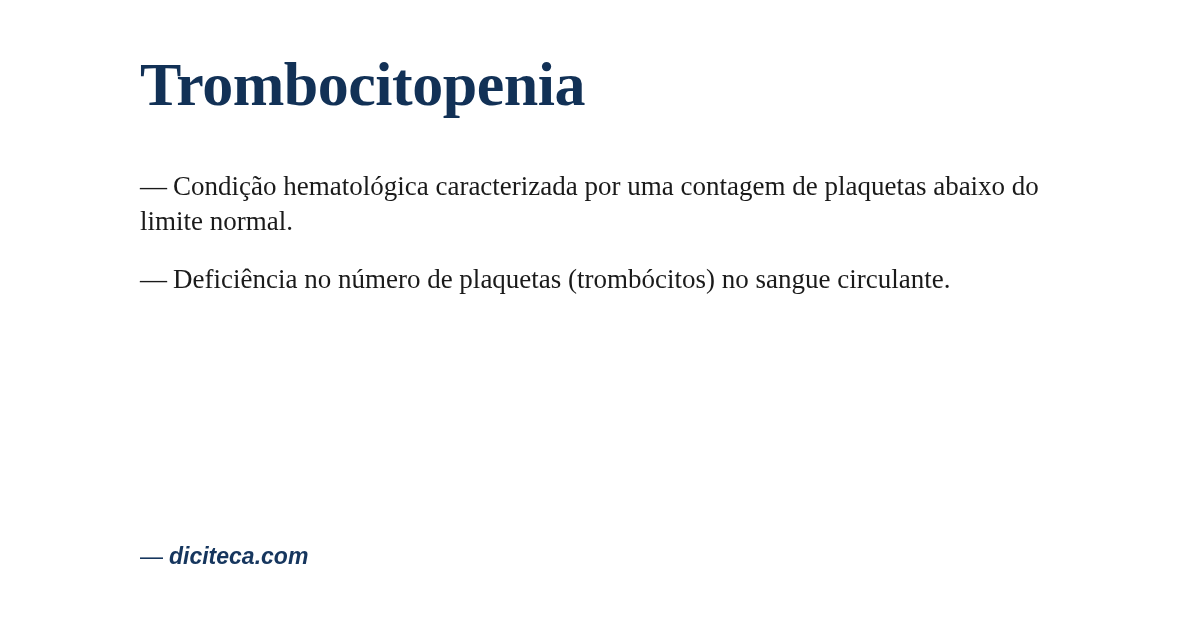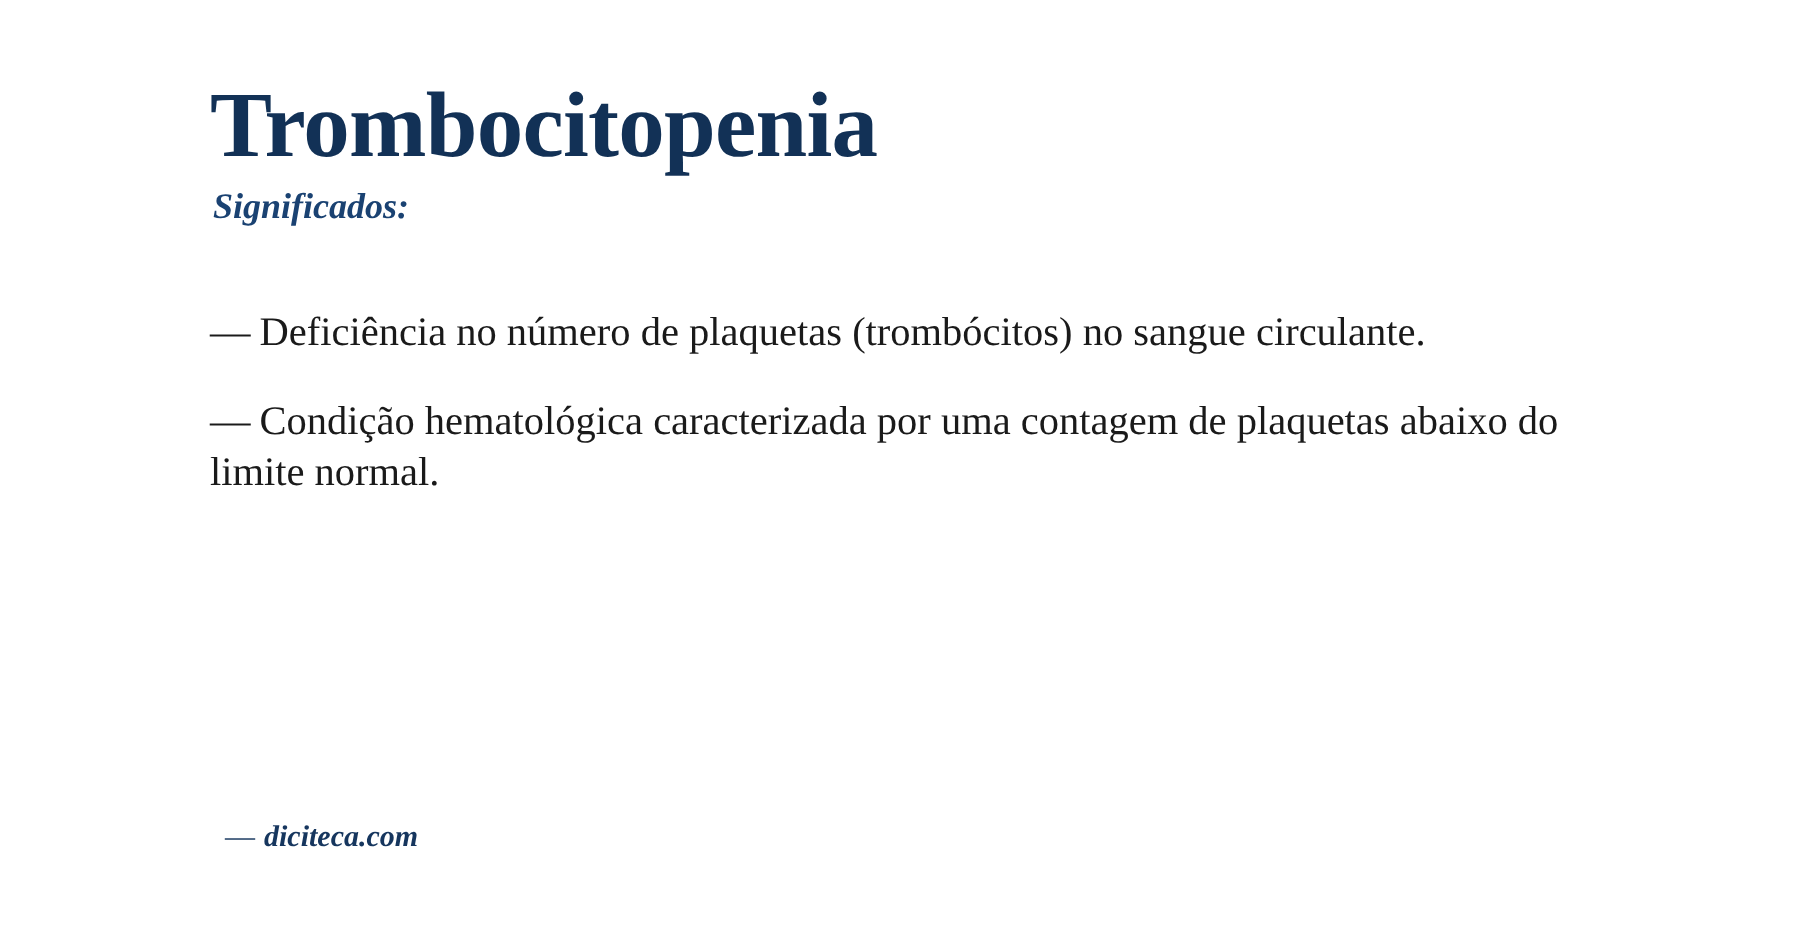--- a/index.html
+++ b/index.html
@@ -46,51 +46,50 @@
     line-height: 1.28;
     color: #1a1a1a;
     margin: 0 0 24px 0;
     max-width: 930px;
   }
   .definition .dash {
     margin-right: 6px;
   }
   .footer {
     position: absolute;
-    left: 150px;
+    left: 140px;
     bottom: 58px;
-    font-family: Liberation Serif, serif;
-    font-size: 20px;
+    font-family: Liberation Sans, sans-serif;
+    font-size: 23px;
     color: #16365e;
   }
   .footer .dash {
     margin-right: 6px;
   }
   .footer .site {
     font-style: italic;
     font-weight: bold;
   }
 </style>
 </head>
 <body>
 
 <div class="card">
 
   <h1 class="title">Trombocitopenia</h1>
 
-  <div class="subtitle">Significados:</div>
 
   <div class="definitions">
 
     <p class="definition">
-      <span class="dash">—</span><span>Deficiência no número de plaquetas (trombócitos) no sangue circulante.</span>
+      <span class="dash">—</span><span>Condição hematológica caracterizada por uma contagem de plaquetas abaixo do limite normal.</span>
     </p>
 
     <p class="definition">
-      <span class="dash">—</span><span>Condição hematológica caracterizada por uma contagem de plaquetas abaixo do limite normal.</span>
+      <span class="dash">—</span><span>Deficiência no número de plaquetas (trombócitos) no sangue circulante.</span>
     </p>
 
 
   </div>
 
   <div class="footer">
     <span class="dash">—</span><span class="site">diciteca.com</span>
   </div>
 
 </div>

